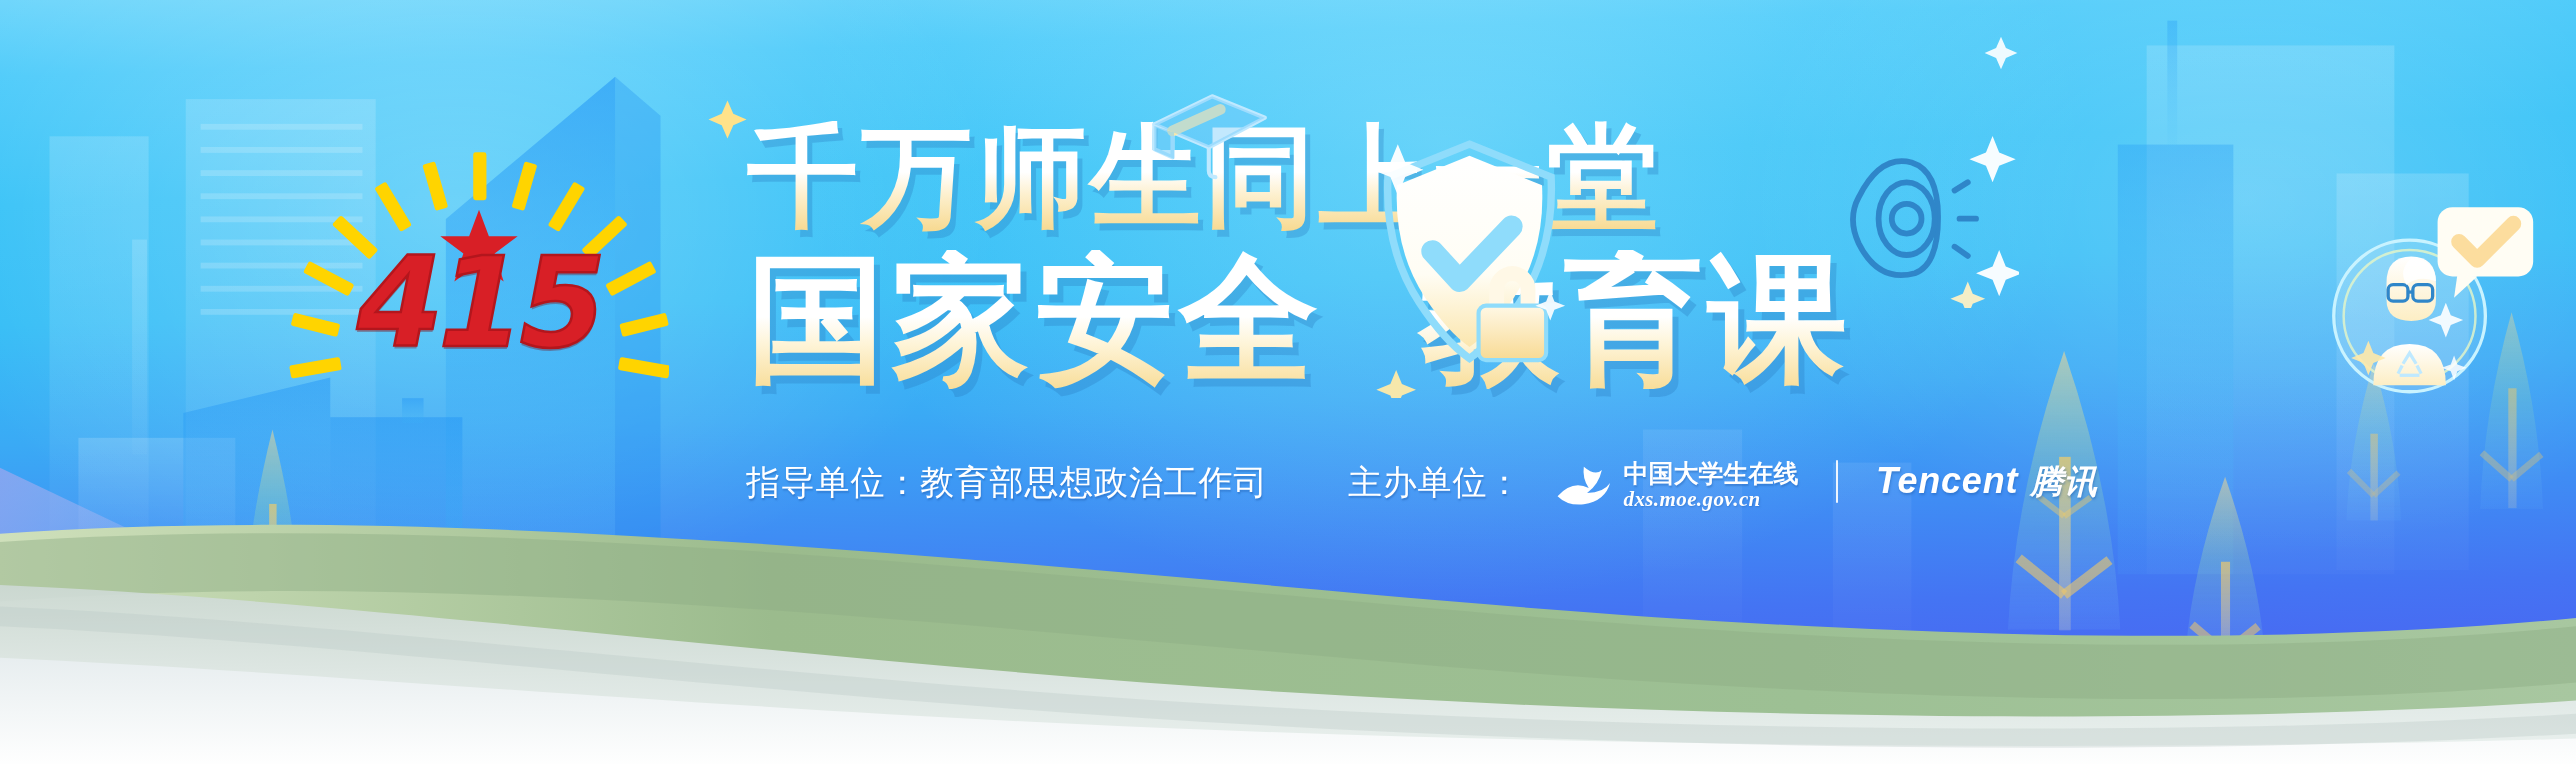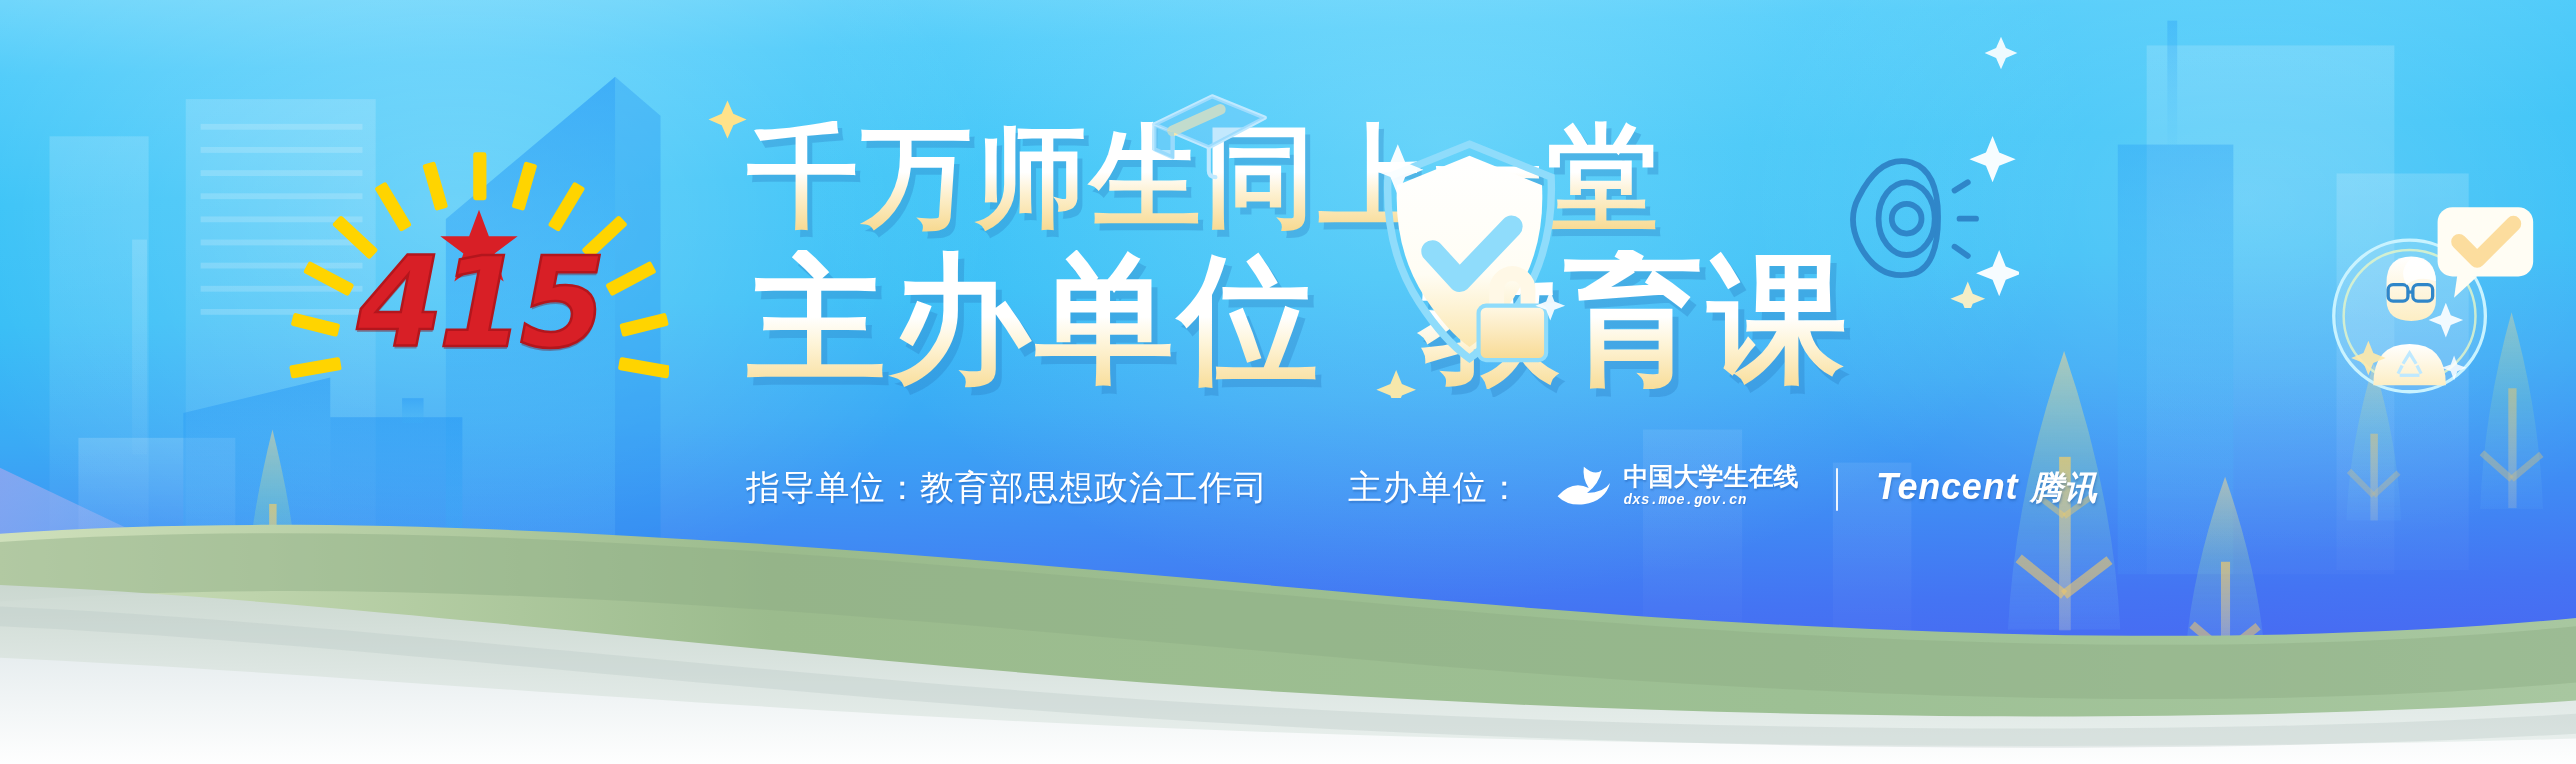--- a/index.html
+++ b/index.html
@@ -111,21 +111,21 @@
   .icon-shield{position:absolute;left:603px;top:5px;}
   .icon-mega{position:absolute;left:1082px;top:5px;}
   .icon-person{position:absolute;left:1560px;top:73px;}
 
   
   .spark{position:absolute;}
 
   
   .credits{
     position:absolute;left:746px;top:460px;
-    display:flex;align-items:flex-end;gap:16px;
+    display:flex;align-items:flex-start;gap:16px;
     height:51px;
   }
   .cred-text{
     font-family:"DejaVu Sans","Liberation Sans",sans-serif;
     font-size:34px;
     font-weight:500;
     color:#ffffff;
     letter-spacing:0.8px;
     text-shadow:0.8px 1.7px 1.7px rgba(30,90,170,.45);
     white-space:nowrap;
@@ -134,22 +134,22 @@
   .host-label{margin-left:12px;}
 
   .dxs-logo{display:flex;align-items:center;gap:8.3px;margin-left:13.2px;}
   .dxs-text{display:flex;flex-direction:column;line-height:1;}
   .dxs-cn{
     font-family:Liberation Serif, serif;
     font-size:25px;font-weight:bold;color:#fff;letter-spacing:0px;
     text-shadow:0.8px 1.7px 1.7px rgba(30,90,170,.4);
   }
   .dxs-url{
-    font-family:Liberation Mono, monospace;
-    font-size:14px;font-style:italic;font-weight:bold;color:#fff;
+    font-family:Liberation Serif, serif;
+    font-size:21px;font-style:italic;font-weight:bold;color:#fff;
     letter-spacing:0.4px;margin-top:3.3px;
     text-shadow:0.8px 0.8px 1.7px rgba(30,90,170,.4);
   }
   .divider{
     width:2.5px;height:43px;background:rgba(255,255,255,.9);
     margin:0 21.5px;border-radius:1.7px;
   }
   .tencent{
     font-family:"Liberation Sans","DejaVu Sans",sans-serif;
     font-size:36px;font-weight:bold;font-style:italic;color:#fff;
@@ -331,21 +331,21 @@
     </svg>
 
     <div class="logo-415">415</div>
   </div>
 
   <div class="headline">
 
     <div class="hl-line hl1">千万师生同上一堂</div>
 
     <div class="hl-line hl2">
-      <span>主办单位</span><span class="gap"></span><span>教育课</span>
+      <span>国家安全</span><span class="gap"></span><span>教育课</span>
     </div>
 
     <svg class="icon-cap" width="165" height="124" viewBox="0 0 200 150">
       <g fill="none" stroke="#bfe9ff" stroke-width="5" stroke-linejoin="round" stroke-linecap="round">
         <path d="M38 56 L108 22 L172 48 L104 84 Z"></path>
         <path d="M38 56 L38 86 L60 96 L60 64"></path>
         <path d="M104 84 L104 112 Q104 120 112 120"></path>
         <path d="M60 64 L118 38" stroke="#ffe9a8" stroke-width="13"></path>
       </g>
       <path d="M38 56 L108 22 L172 48 L104 84 Z" fill="rgba(120,205,250,.45)"></path>

